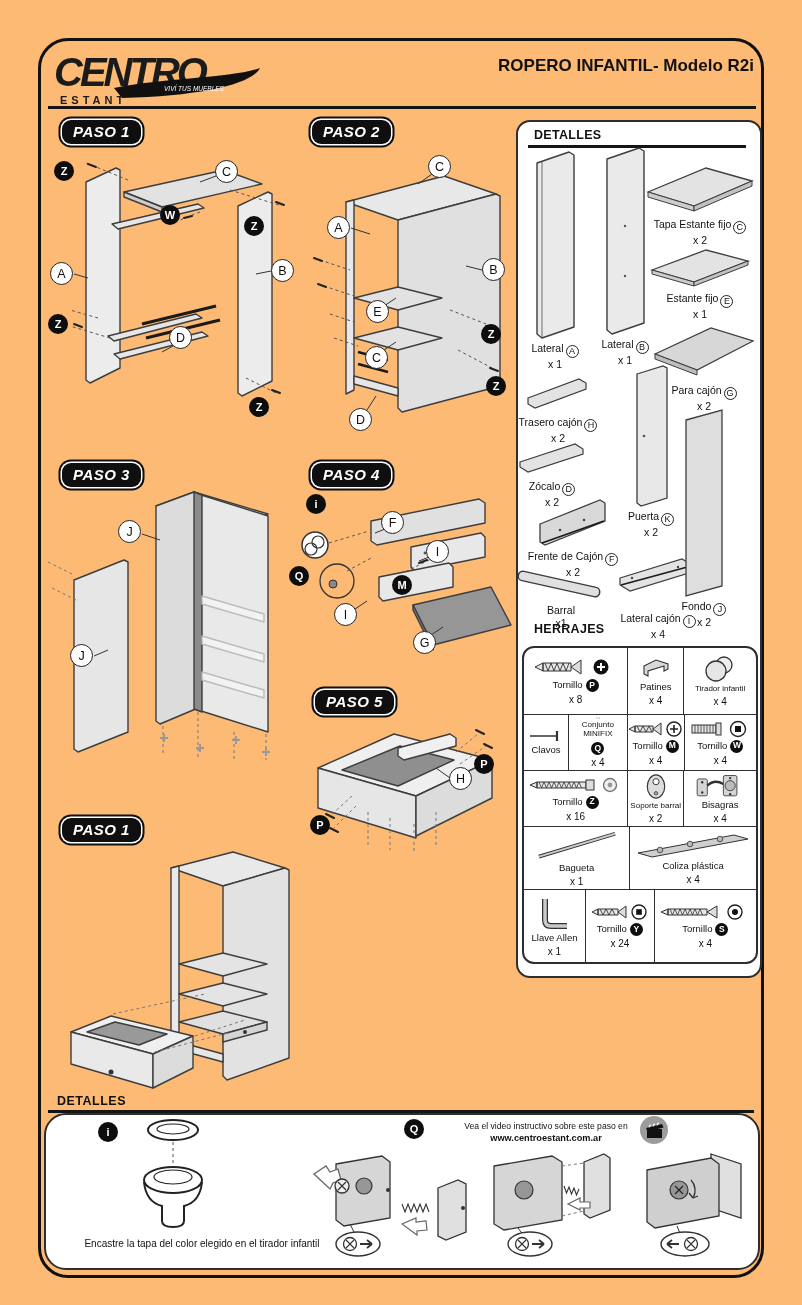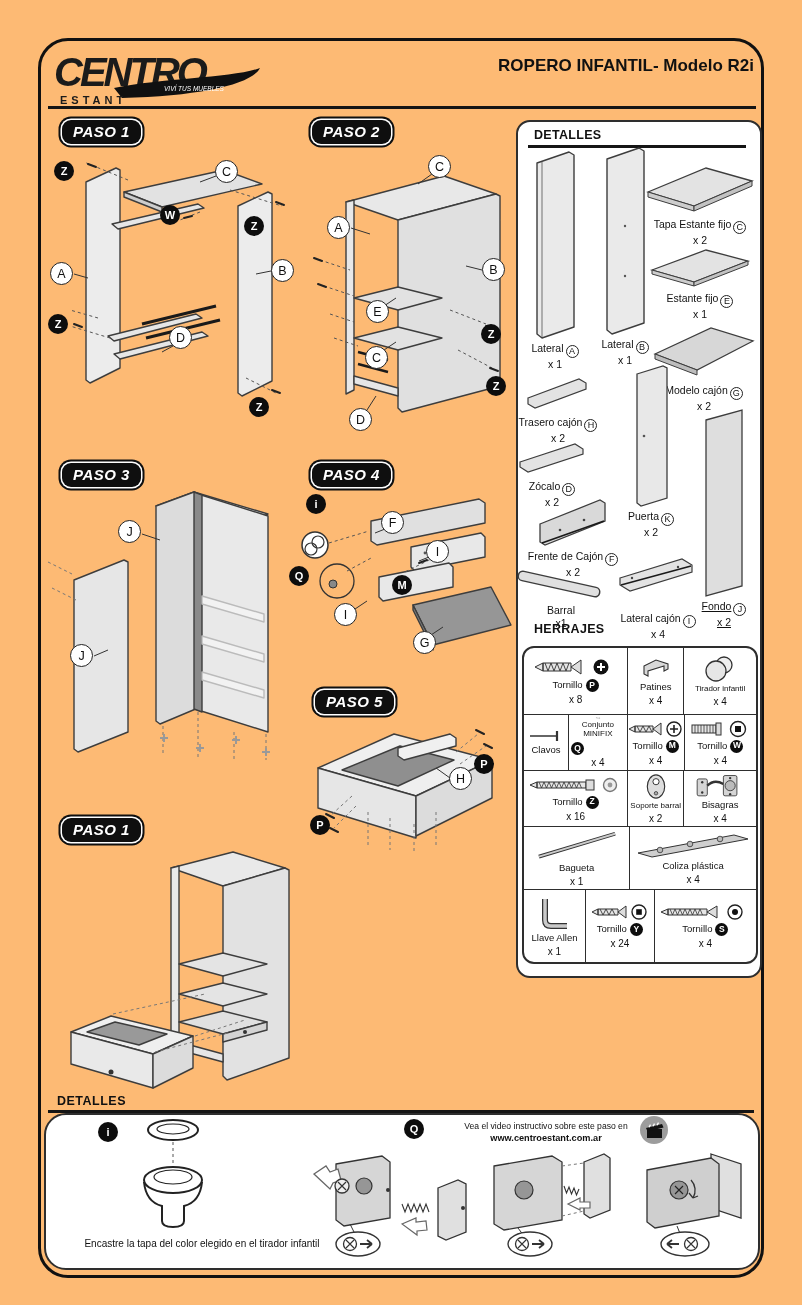--- a/index.html
+++ b/index.html
@@ -23,21 +23,21 @@
   .lc{display:inline-flex;width:13px;height:13px;border:1.2px solid #222;border-radius:50%;
       align-items:center;justify-content:center;font-size:9px;vertical-align:-2px;margin-left:2px;
       box-sizing:border-box;background:#fff;}
   .h-table{position:absolute;border:2px solid #2e2e2e;border-radius:12px;overflow:hidden;
       display:flex;flex-direction:column;background:#fff;box-sizing:border-box;}
   .h-row{display:flex;border-top:1.7px solid #2e2e2e;box-sizing:border-box;}
   .h-row.first{border-top:none;}
   .h-cell{border-left:1.7px solid #2e2e2e;display:flex;flex-direction:column;align-items:center;
       justify-content:center;gap:2px;box-sizing:border-box;padding:2px;}
   .h-cell.first{border-left:none;}
-  .h-name{font-size:9.5px;display:flex;align-items:center;justify-content:flex-start;gap:3px;
+  .h-name{font-size:9.5px;display:flex;align-items:center;justify-content:center;gap:3px;
       text-align:center;line-height:1.12;flex-wrap:wrap;}
   .h-qty{font-size:10px;}
   .hb{width:13px;height:13px;border-radius:50%;background:#0d0d0d;color:#fff;display:inline-flex;
       align-items:center;justify-content:center;font-size:8.5px;font-weight:700;flex:none;}
   .small{font-size:8px;}
   .hdr-title{position:absolute;right:48px;top:56px;font-size:17px;font-weight:700;}
   .note{position:absolute;right:48px;top:84px;width:470px;font-size:7.2px;text-align:right;color:#1c1c1c;}
   .note .b{font-weight:700;}
   .detalles-title{position:absolute;left:48px;top:1094px;font-size:12.5px;letter-spacing:.5px;}
   .caption{position:absolute;font-size:10px;}
@@ -323,21 +323,21 @@
         <polygon points="4,24 46,36 46,40 4,28" fill="#cdcdcd" stroke="#3d3d3d" stroke-width="1"></polygon>
         <polygon points="46,36 100,15 100,19 46,40" fill="#c2c2c2" stroke="#3d3d3d" stroke-width="1"></polygon>
       </svg>
     <div class="part-label"><span>Estante fijo</span><span class="lc">E</span><br><span>x 1</span></div>
   </div>
   <div class="part" style="left:648px;top:322px;width:112px;">
     <svg width="106" height="60" viewBox="0 0 106 60">
         <polygon points="4,32 60,6 102,19 46,48" fill="#d7d7d7" stroke="#3d3d3d" stroke-width="1.3"></polygon>
         <polygon points="4,32 46,48 46,53 4,37" fill="#bdbdbd" stroke="#3d3d3d" stroke-width="1"></polygon>
       </svg>
-    <div class="part-label"><span>Modelo cajón</span><span class="lc">G</span><br><span>x 2</span></div>
+    <div class="part-label"><span>Para cajón</span><span class="lc">G</span><br><span>x 2</span></div>
   </div>
   <div class="part" style="left:516px;top:374px;width:84px;">
     <svg width="66" height="40" viewBox="0 0 66 40">
         <polygon points="3,24 54,5 61,9 61,15 10,34 3,30" fill="#e3e3e3" stroke="#3d3d3d" stroke-width="1.2"></polygon>
       </svg>
     <div class="part-label"><span>Trasero cajón</span><span class="lc">H</span><br><span>x 2</span></div>
   </div>
   <div class="part" style="left:512px;top:440px;width:80px;">
     <svg width="70" height="38" viewBox="0 0 70 38">
         <polygon points="3,22 58,4 66,9 66,14 11,32 3,27" fill="#e3e3e3" stroke="#3d3d3d" stroke-width="1.2"></polygon>
@@ -369,21 +369,21 @@
   </div>
   <div class="part" style="left:614px;top:554px;width:88px;">
     <svg width="84" height="56" viewBox="0 0 84 56">
         <polygon points="4,24 66,5 76,11 76,18 14,37 4,31" fill="#e3e3e3" stroke="#3d3d3d" stroke-width="1.2"></polygon>
         <line x1="5" y1="31" x2="75" y2="12" stroke="#1a1a1a" stroke-width="1.6"></line>
         <circle cx="16" cy="24" r="1.2" fill="#444"></circle>
         <circle cx="62" cy="13" r="1.2" fill="#444"></circle>
       </svg>
     <div class="part-label"><span>Lateral cajón</span><span class="lc">I</span><br><span>x 4</span></div>
   </div>
-  <div class="part" style="left:692px;top:408px;width:64px;text-decoration:underline;">
+  <div class="part" style="left:672px;top:408px;width:64px;">
     <svg width="52" height="190" viewBox="0 0 52 190">
         <polygon points="8,12 44,2 44,178 8,188" fill="#dedede" stroke="#3d3d3d" stroke-width="1.3"></polygon>
       </svg>
     <div class="part-label"><span>Fondo</span><span class="lc">J</span><br><span>x 2</span></div>
   </div>
 
   <div class="sec-title" style="left:534px;top:622px;">HERRAJES</div>
   <div class="h-table" style="left:522px;top:646px;width:236px;height:318px;">
     <div class="h-row first" style="height:66px;">
       <div class="h-cell first" style="width:105px;">

